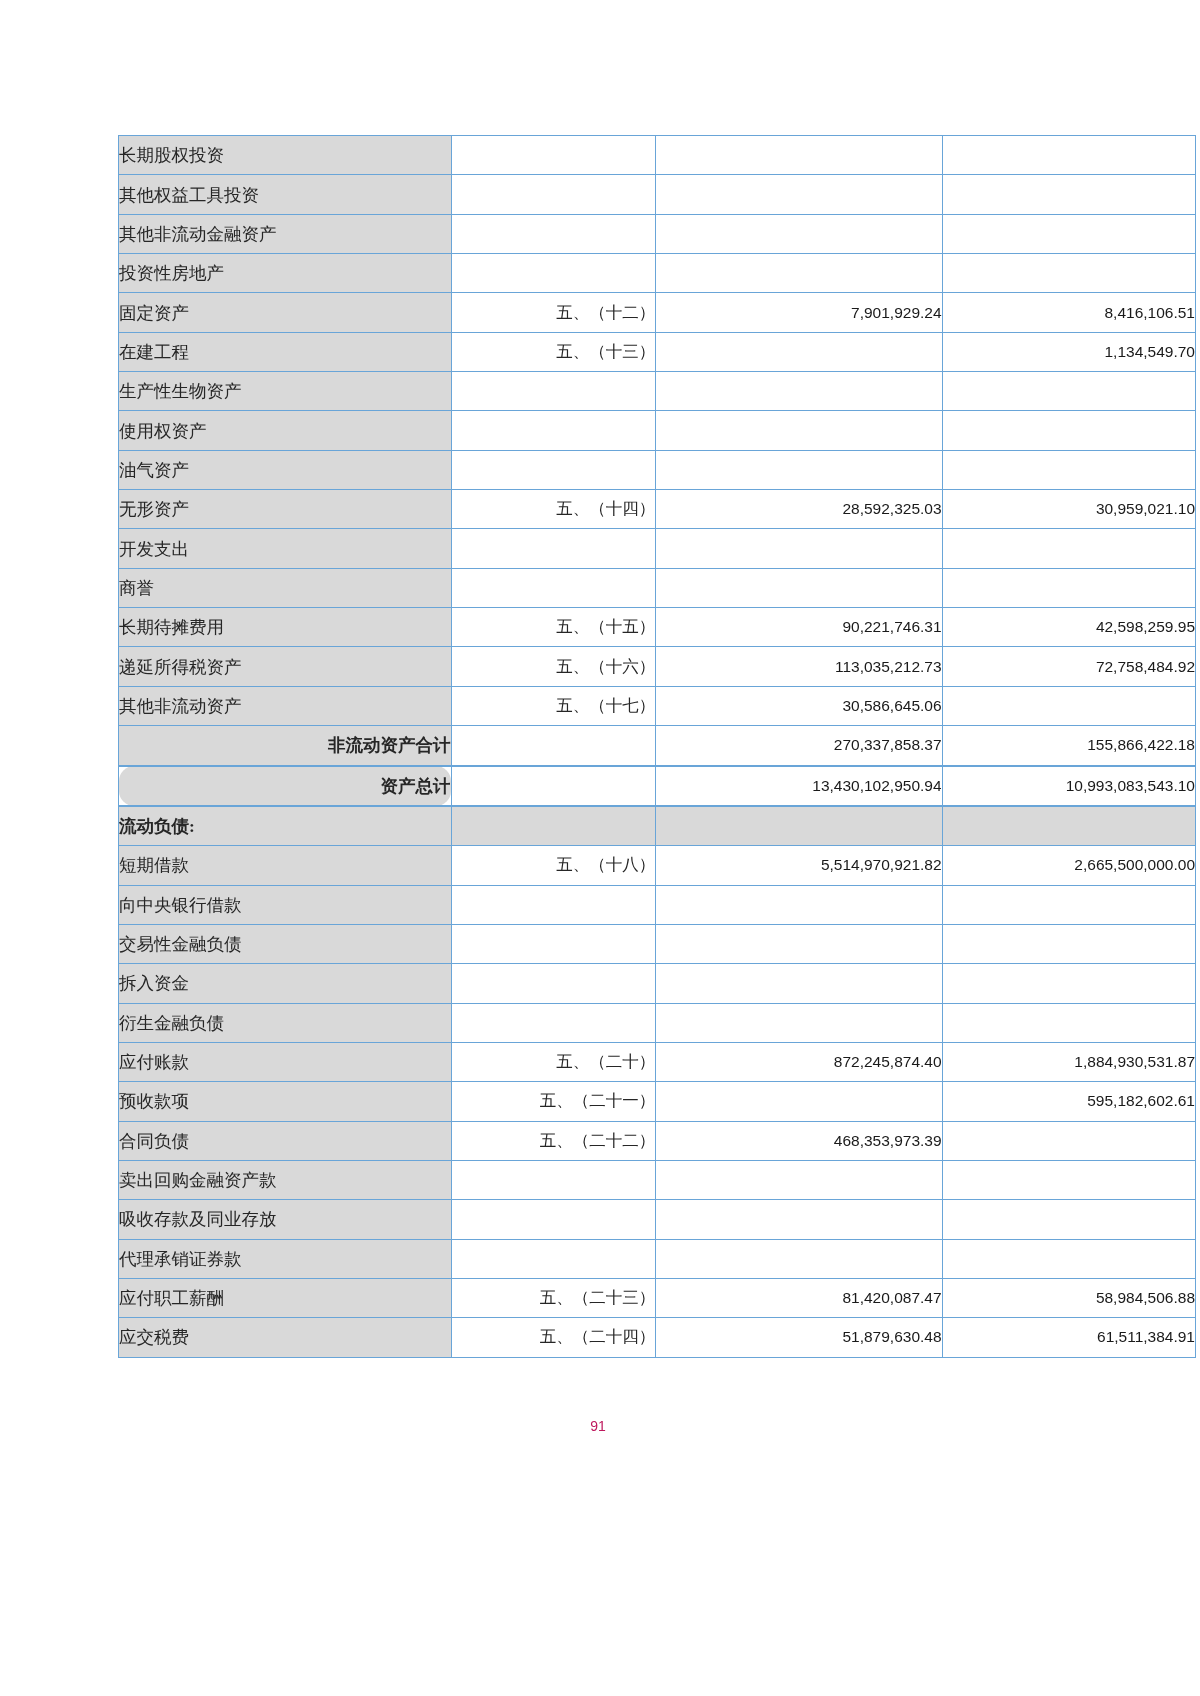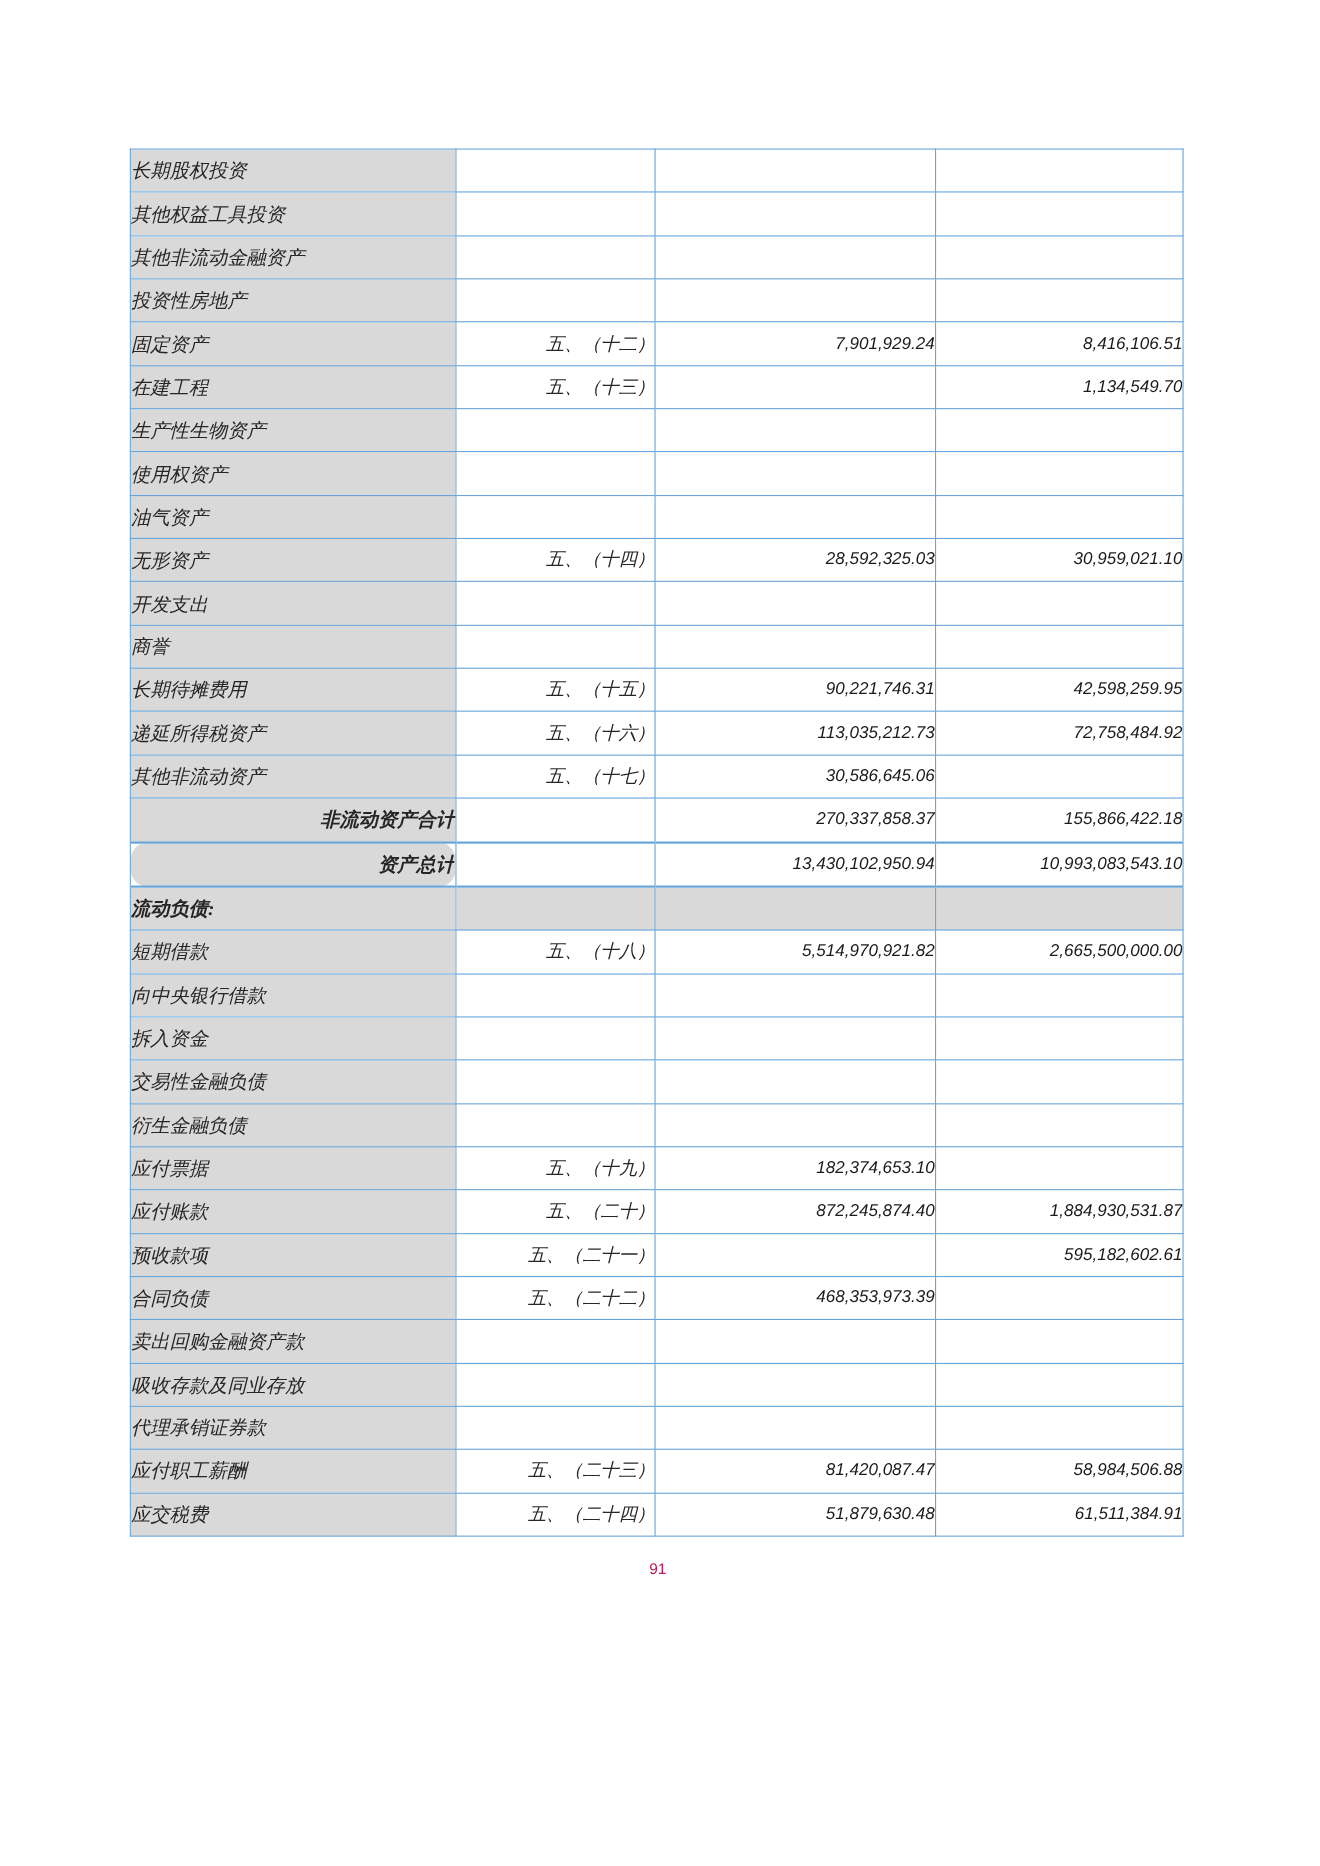--- a/index.html
+++ b/index.html
@@ -15,24 +15,23 @@
     width:1200px;height:1696px;
     background:var(--page-bg);
     margin:0 auto;
     overflow:hidden;
     font-family:"Liberation Serif","DejaVu Serif",serif;
     color:var(--text-color);
   }
   table.sheet{
     position:absolute;
     left:118px;top:135px;
-    width:958px;
+    width:1078px;
     border-collapse:collapse;
     table-layout:fixed;
-    font-style:italic;
   }
   table.sheet td{
     border:1px solid var(--border-blue);
     height:38.35px;
     padding:0;
     vertical-align:middle;
     overflow:hidden;
     white-space:nowrap;
   }
   col.c-label{width:294px;}
@@ -209,41 +208,35 @@
           <td class="cell-current">5,514,970,921.82</td>
           <td class="cell-prior">2,665,500,000.00</td>
         </tr>
         <tr class="row-item">
           <td class="cell-label">向中央银行借款</td>
           <td class="cell-note"></td>
           <td class="cell-current"></td>
           <td class="cell-prior"></td>
         </tr>
         <tr class="row-item">
+          <td class="cell-label">交易性金融负债</td>
+          <td class="cell-note"></td>
+          <td class="cell-current"></td>
+          <td class="cell-prior"></td>
+        </tr>
+        <tr class="row-item">
           <td class="cell-label">拆入资金</td>
           <td class="cell-note"></td>
           <td class="cell-current"></td>
           <td class="cell-prior"></td>
         </tr>
         <tr class="row-item">
-          <td class="cell-label">交易性金融负债</td>
-          <td class="cell-note"></td>
-          <td class="cell-current"></td>
-          <td class="cell-prior"></td>
-        </tr>
-        <tr class="row-item">
           <td class="cell-label">衍生金融负债</td>
           <td class="cell-note"></td>
           <td class="cell-current"></td>
-          <td class="cell-prior"></td>
-        </tr>
-        <tr class="row-item">
-          <td class="cell-label">应付票据</td>
-          <td class="cell-note">五、（十九）</td>
-          <td class="cell-current">182,374,653.10</td>
           <td class="cell-prior"></td>
         </tr>
         <tr class="row-item">
           <td class="cell-label">应付账款</td>
           <td class="cell-note">五、（二十）</td>
           <td class="cell-current">872,245,874.40</td>
           <td class="cell-prior">1,884,930,531.87</td>
         </tr>
         <tr class="row-item">
           <td class="cell-label">预收款项</td>

